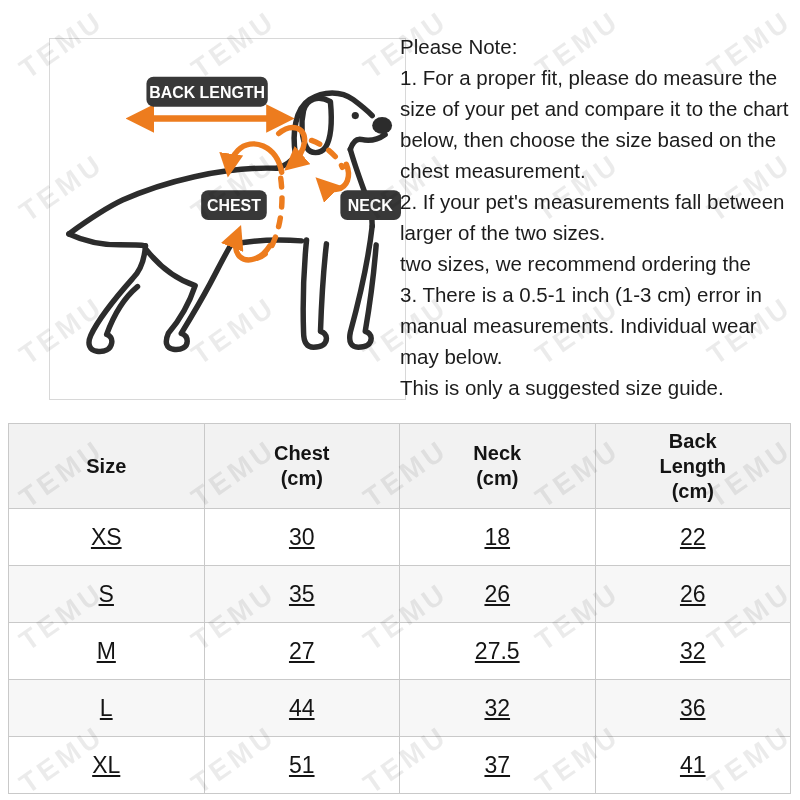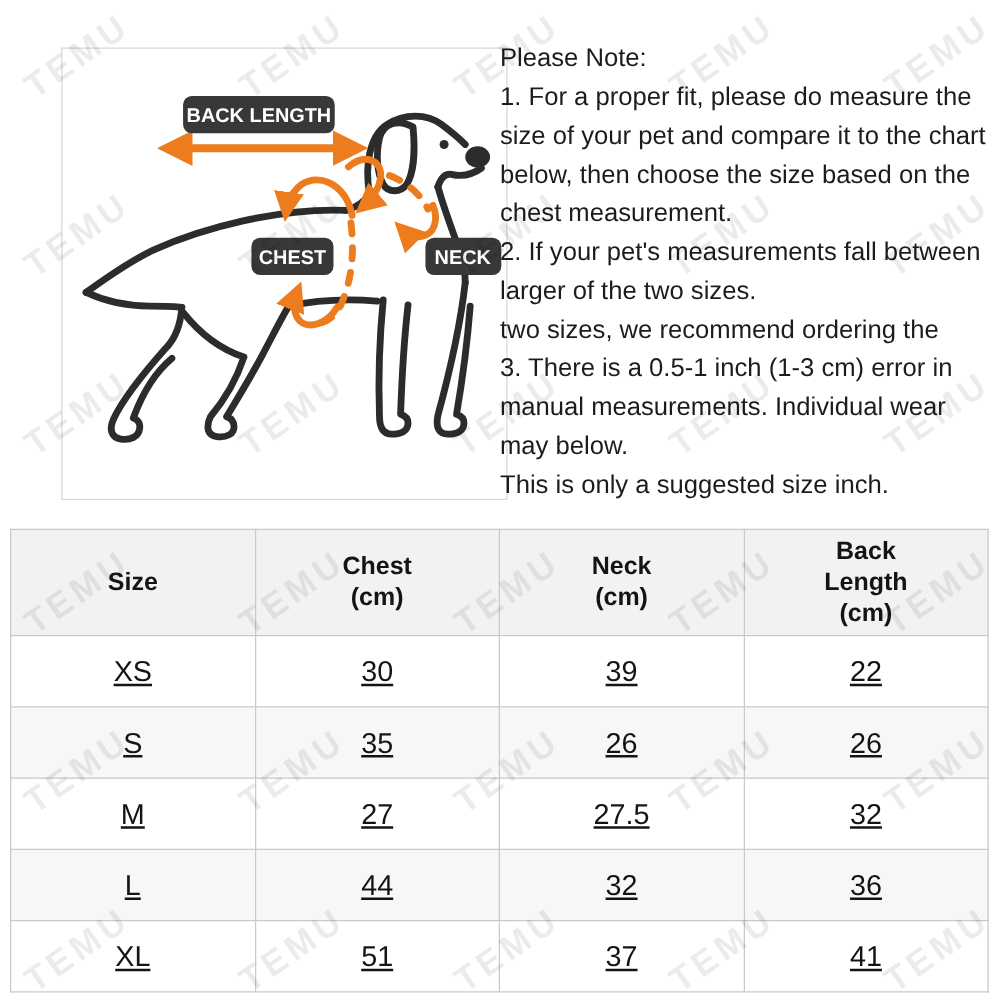--- a/index.html
+++ b/index.html
@@ -103,42 +103,42 @@
       <div class="note-line">1. For a proper fit, please do measure the</div>
       <div class="note-line">size of your pet and compare it to the chart</div>
       <div class="note-line">below, then choose the size based on the</div>
       <div class="note-line">chest measurement.</div>
       <div class="note-line">2. If your pet's measurements fall between</div>
       <div class="note-line">larger of the two sizes.</div>
       <div class="note-line">two sizes, we recommend ordering the</div>
       <div class="note-line">3. There is a 0.5-1 inch (1-3 cm) error in</div>
       <div class="note-line">manual measurements. Individual wear</div>
       <div class="note-line">may below.</div>
-      <div class="note-line">This is only a suggested size inch.</div>
+      <div class="note-line">This is only a suggested size guide.</div>
     </div>
 </div>
 
 <table class="size-table">
   <thead>
     <tr id="size-table-head-row">
         <th>Size</th>
         <th>Chest
 (cm)</th>
         <th>Neck
 (cm)</th>
         <th>Back
 Length
 (cm)</th>
       </tr>
   </thead>
   <tbody id="size-table-body">
       <tr>
         <td>XS</td>
         <td>30</td>
-        <td>39</td>
+        <td>18</td>
         <td>22</td>
       </tr>
       <tr class="stripe">
         <td>S</td>
         <td>35</td>
         <td>26</td>
         <td>26</td>
       </tr>
       <tr>
         <td>M</td>

